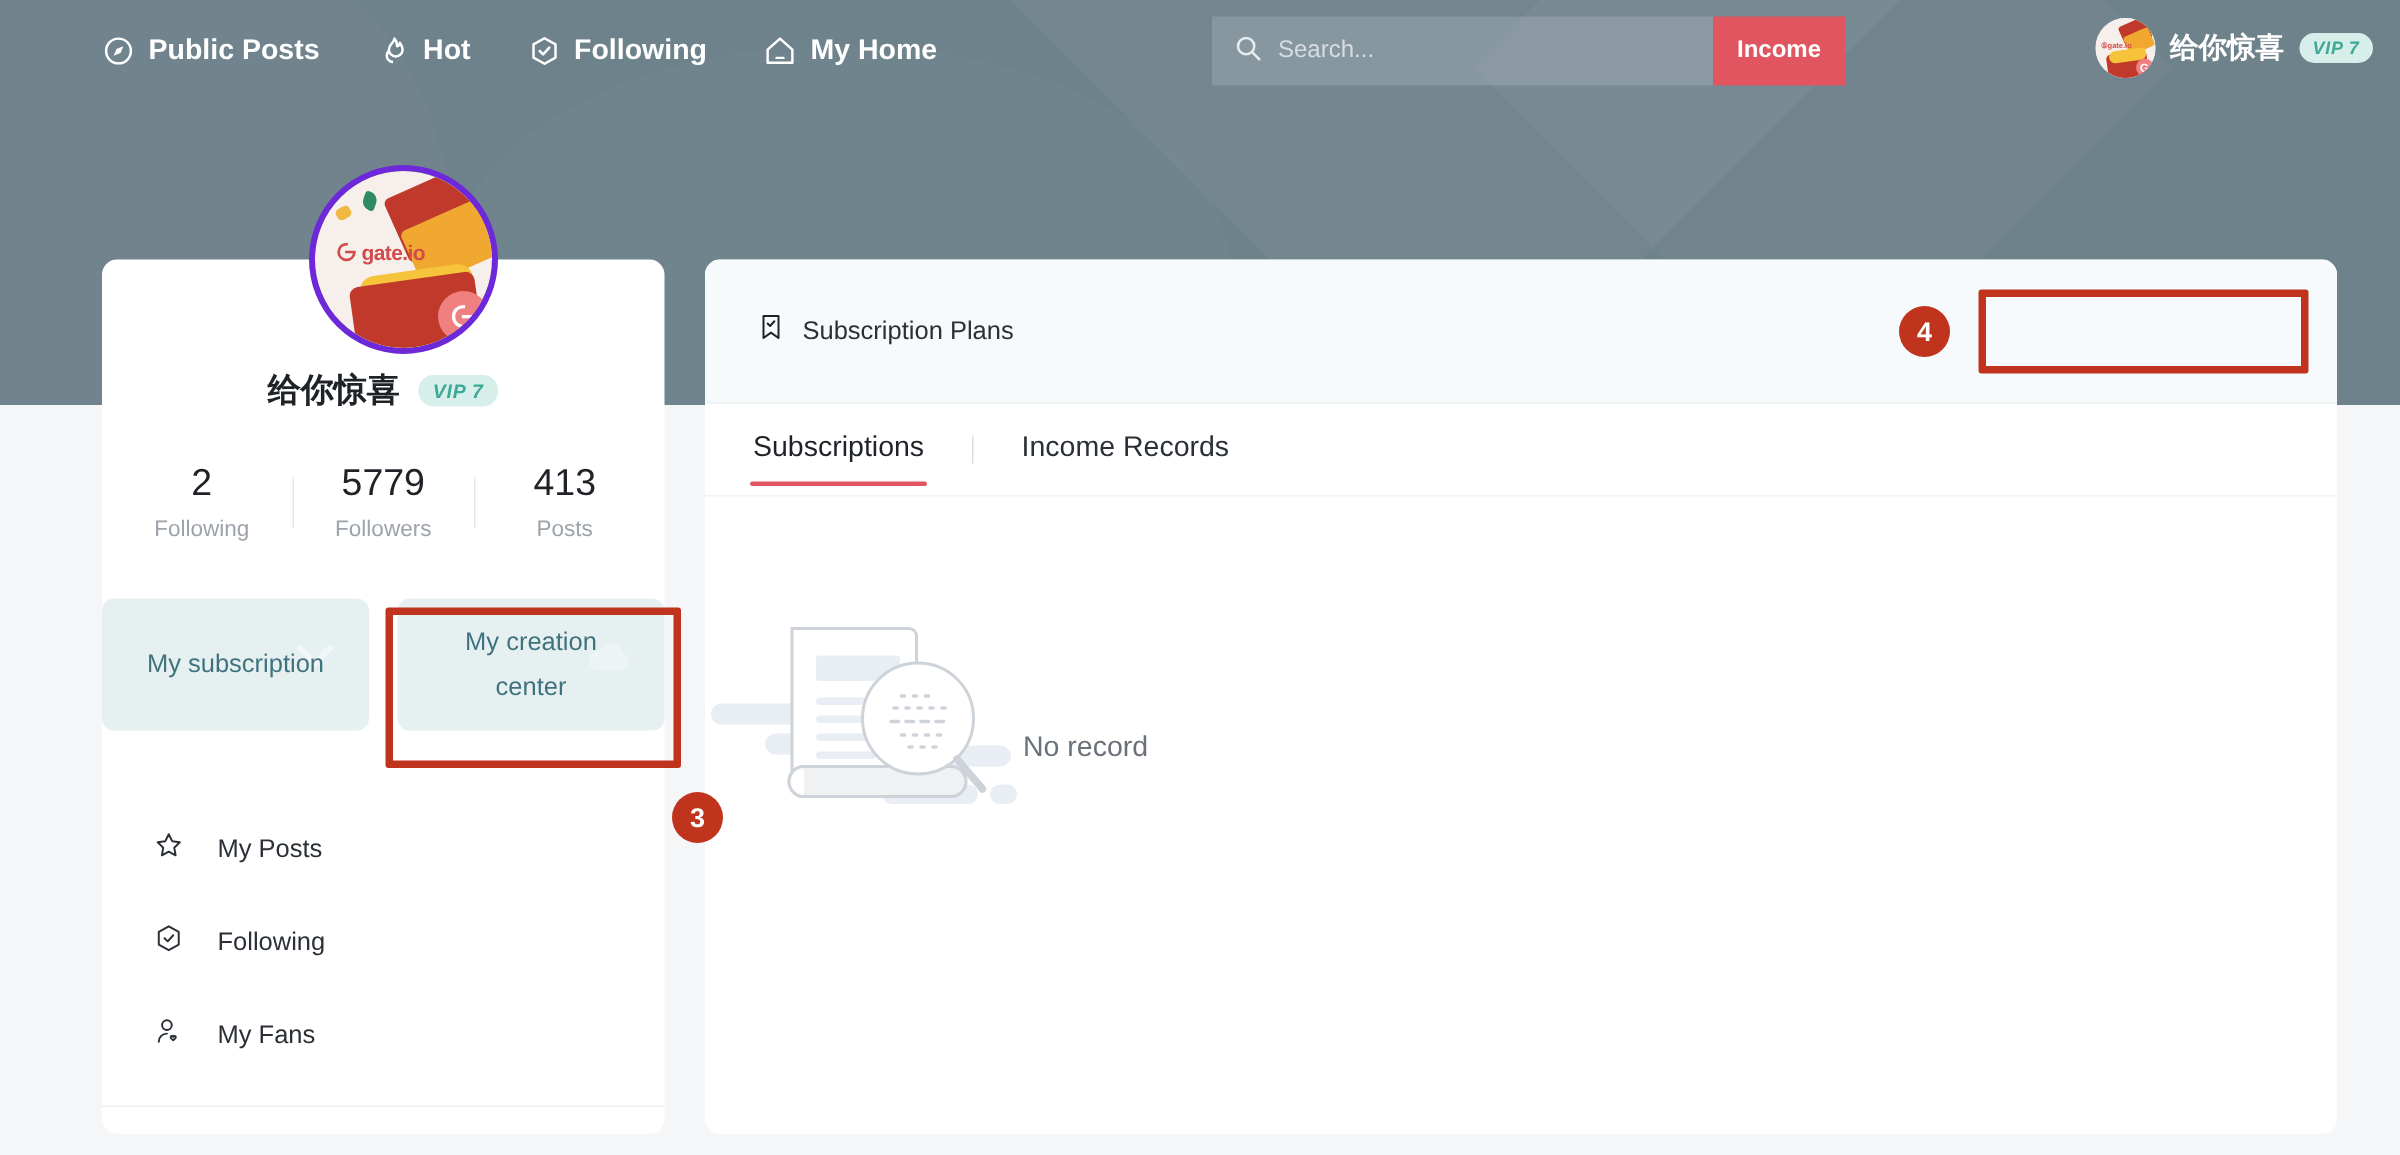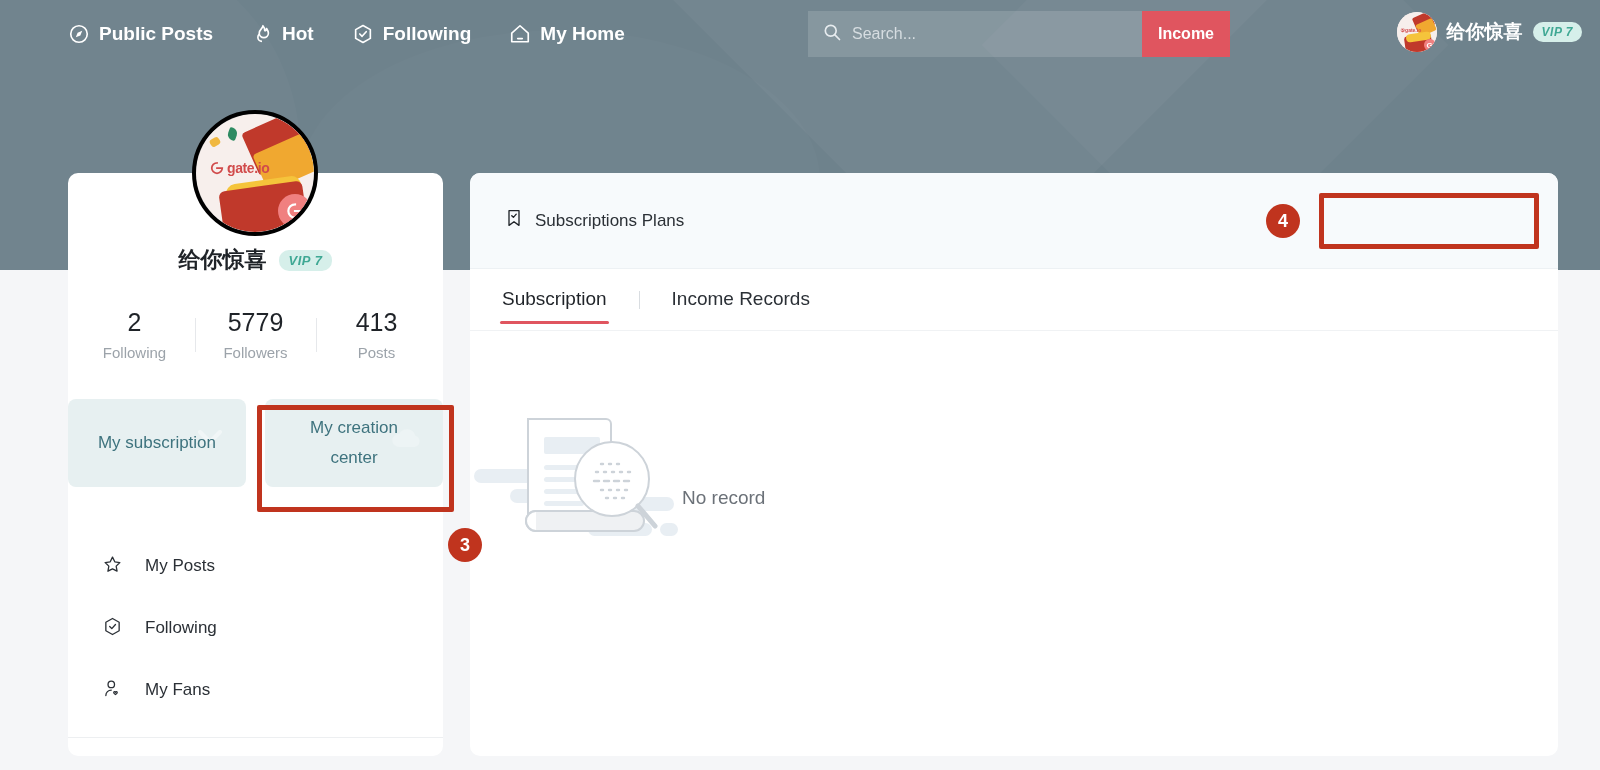--- a/index.html
+++ b/index.html
@@ -84,23 +84,23 @@
   }
   .user-name { color: #fff; font-size: 19px; font-weight: bold; }
   .vip-pill {
     background: #D6EFEA; color: #3FA894;
     font-size: 12px; font-weight: bold; font-style: italic;
     padding: 3px 9px; border-radius: 10px; letter-spacing: .5px;
   }
 
   
   .profile-avatar {
-    position: absolute; left: 192px; top: 110px;
+    position: absolute; left: 206px; top: 110px;
     width: 126px; height: 126px; border-radius: 50%;
-    background: #a3a3a3; border: 4px solid #000000;
+    background: #a3a3a3; border: 4px solid #6d28d9;
     overflow: hidden; z-index: 20;
   }
   .av-inner { position: absolute; inset: 0; border-radius: 50%; overflow: hidden; background: #F7EFEC; }
   .av-box-top {
     position: absolute; left: 52px; top: 6px; width: 58px; height: 46px;
     background: #C0392B; transform: rotate(-24deg); border-radius: 4px;
   }
   .av-box-yellow {
     position: absolute; left: 62px; top: 28px; width: 56px; height: 40px;
     background: #F0A830; transform: rotate(-24deg); border-radius: 4px;
@@ -424,26 +424,26 @@
   <div class="main">
 
     <div class="main-head">
       <div class="plans-btn">
         <span>
           <svg width="20" height="20" viewBox="0 0 24 24" fill="none" stroke="#1F2328" stroke-width="1.6" stroke-linejoin="round">
             <path d="M6 3.2h12v17.6L12 16.5 6 20.8Z"></path>
             <path d="M9.3 9.2l2 2 3.4-3.8" stroke-linecap="round"></path>
           </svg>
         </span>
-        <span>Subscriptions Plans</span>
+        <span>Subscription Plans</span>
       </div>
     </div>
 
     <div class="tabs">
-      <div class="tab active">Subscription</div>
+      <div class="tab active">Subscriptions</div>
       <div class="tab-sep"></div>
       <div class="tab">Income Records</div>
     </div>
 
     <div class="empty">
       <span>
         <svg width="212" height="152" viewBox="0 0 212 152" fill="none">
 
           <rect x="4" y="62" width="66" height="14" rx="7" fill="#E8EEF3"></rect>
           <rect x="40" y="82" width="52" height="14" rx="7" fill="#E8EEF3"></rect>

